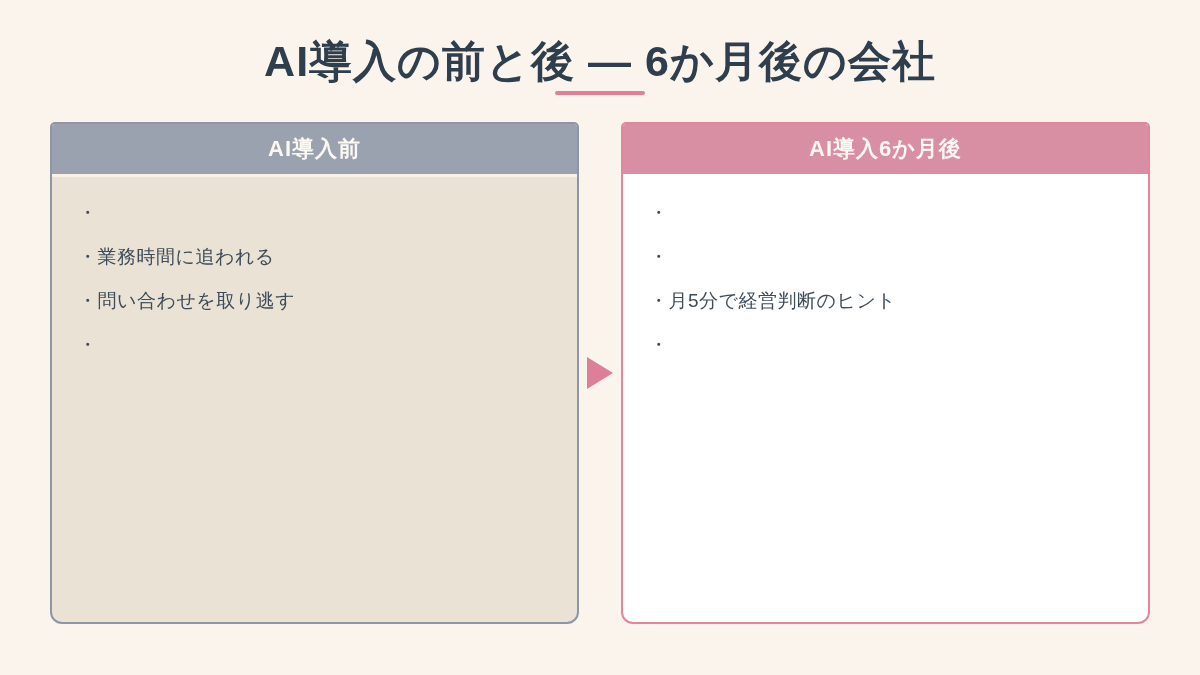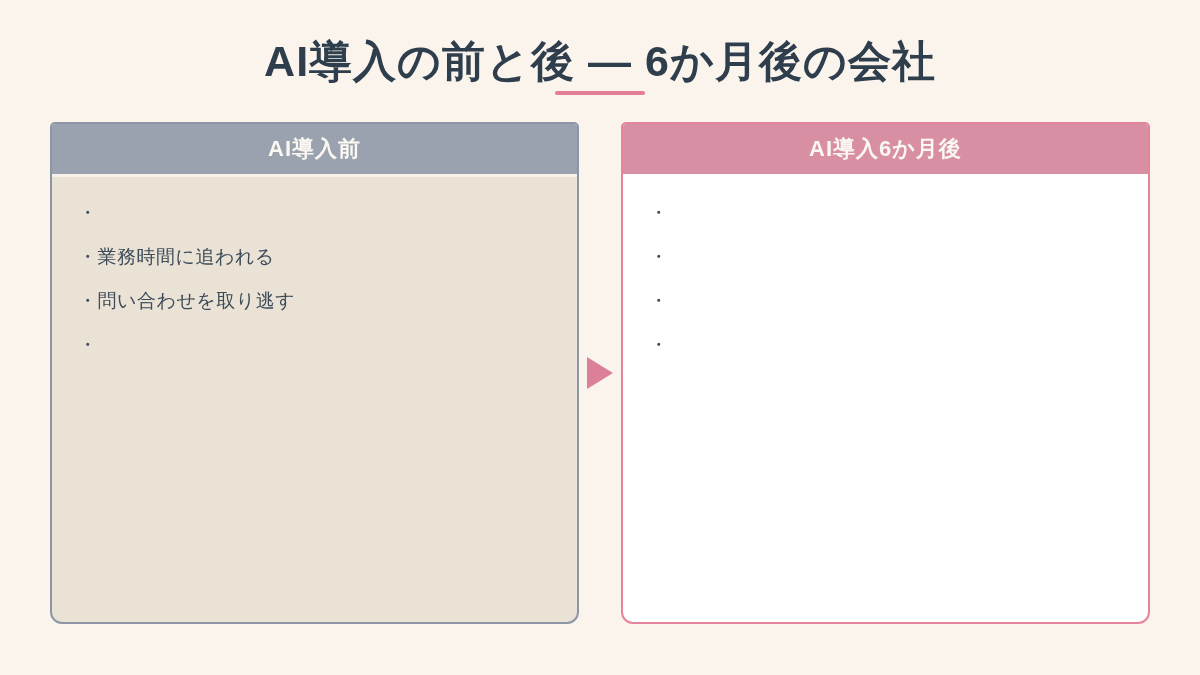--- a/index.html
+++ b/index.html
@@ -147,20 +147,21 @@
       <div class="card-header">AI導入6か月後</div>
       <ul class="card-body">
         <li>
           <span class="bullet-dot">・</span>
         </li>
         <li>
           <span class="bullet-dot">・</span>
         </li>
         <li>
           <span class="bullet-dot">・</span>
+          <span>月5分で経営判断のヒント</span>
         </li>
         <li>
           <span class="bullet-dot">・</span>
         </li>
       </ul>
     </section>
 
   </div>
 </div>
 

